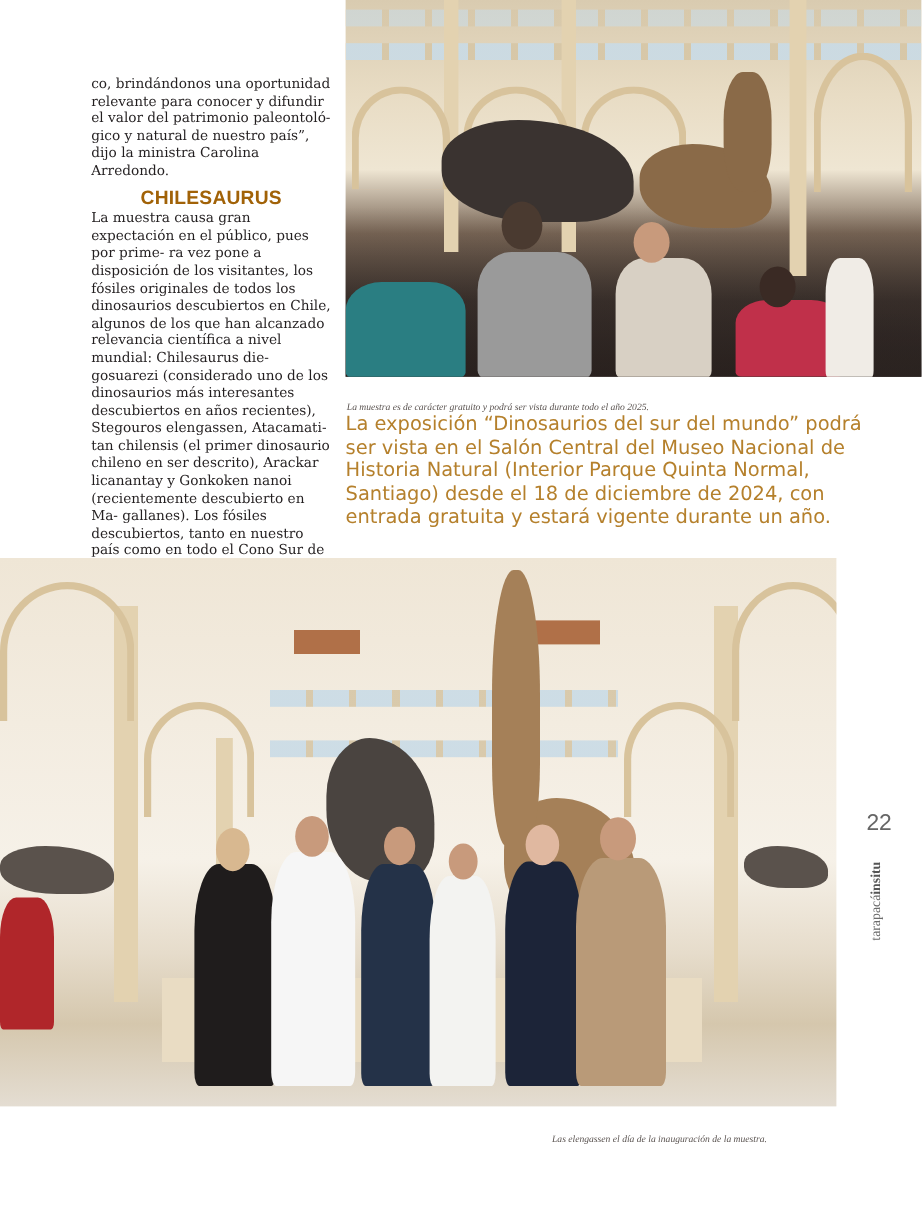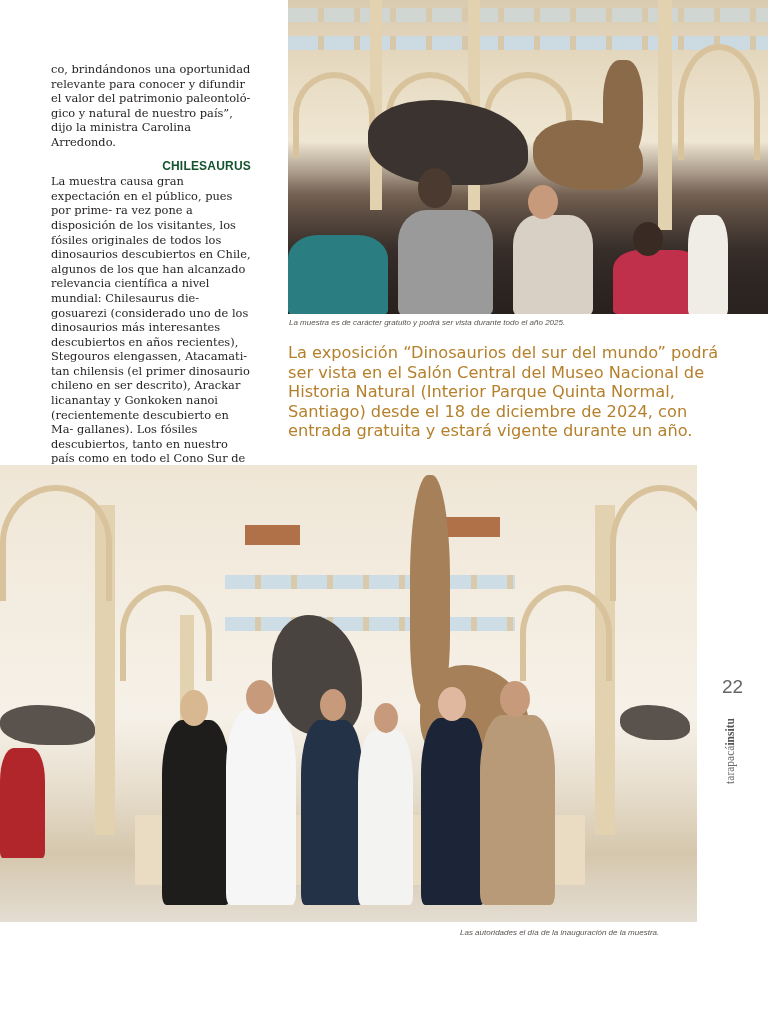--- a/index.html
+++ b/index.html
@@ -1,38 +1,38 @@
 <!DOCTYPE html>
 <html><head>
 <meta charset="utf-8">
 <style>
   html, body { margin:0; padding:0; }
   body { width:768px; height:1024px; background:#ffffff; position:relative; overflow:hidden; font-family:"DejaVu Serif", serif; }
-  .col-text { position:absolute; left:51px; top:62px; width:200px; font-family:"DejaVu Serif", serif; font-size:11.4px; line-height:14.6px; color:#231f20; }
+  .col-text { position:absolute; left:76px; top:62px; width:200px; font-family:"DejaVu Serif", serif; font-size:11.4px; line-height:14.6px; color:#231f20; }
   .col-text p { margin:0; }
-  .subhead { font-family:"Liberation Sans", sans-serif; font-weight:bold; font-size:12px; color:#14532d; text-align:right; margin:9px 0 1px 0; letter-spacing:0.2px; }
+  .subhead { font-family:"Liberation Sans", sans-serif; font-weight:bold; font-size:16px; color:#a16207; text-align:center; margin:9px 0 1px 0; letter-spacing:0.2px; }
   .photo { position:absolute; overflow:hidden; }
   .photo-top { left:288px; top:0; width:480px; height:314px;
     background:
       linear-gradient(180deg, rgba(0,0,0,0) 55%, rgba(40,30,25,0.55) 100%),
       radial-gradient(ellipse 80px 70px at 455px 330px, #2f2a2a 0%, transparent 100%),
       linear-gradient(180deg, #d9cbb0 0%, #e8dcc4 25%, #efe6d3 45%, #7a6757 62%, #3d3430 80%, #2a2424 100%);
   }
   .photo-bottom { left:0; top:465px; width:697px; height:457px;
     background:
       linear-gradient(180deg, #efe6d6 0%, #f3ece0 30%, #f6f1e8 55%, #e6dccb 72%, #d5c7ad 85%, #e4ddd2 100%);
   }
   
   .arch { position:absolute; border:6px solid #d8c39c; border-bottom:none; border-radius:50% 50% 0 0; }
   .frieze { position:absolute; height:14px; background:repeating-linear-gradient(90deg,#c9dbe6 0 30px,#d6c6a6 30px 36px); opacity:0.9; }
   .pillar { position:absolute; background:#e3d2b0; }
   .skel { position:absolute; border-radius:40% 60% 30% 50%; }
   .person { position:absolute; border-radius:30% 30% 6% 6%; }
   .head { position:absolute; border-radius:50%; background:#c89a7c; }
-  .caption { position:absolute; font-family:Liberation Sans, sans-serif; font-style:italic; font-size:8px; color:#5a5350; }
+  .caption { position:absolute; font-family:Liberation Serif, serif; font-style:italic; font-size:8px; color:#5a5350;margin-top:17px; }
   .cap-top { left:289px; top:318px; }
   .cap-bottom { left:460px; top:928px; }
   .pull { position:absolute; left:288px; top:343px; width:440px; font-family:"DejaVu Sans", sans-serif; font-size:16.2px; line-height:19.6px; color:#b5802c; }
   .folio { position:absolute; left:722px; top:676px; font-family:"Liberation Sans", sans-serif; font-size:19px; color:#666; }
   .brand { position:absolute; left:687px; top:745px; width:86px; transform:rotate(-90deg); transform-origin:center; font-family:"Liberation Serif", serif; font-size:11.5px; color:#6b6b6b; text-align:center; }
   .brand b { color:#555; }
 </style>
 </head>
 <body>
 
@@ -94,16 +94,16 @@
   <div class="person" style="left:301px;top:255px;width:62px;height:185px;background:#243248"></div>
   <div class="head" style="left:320px;top:224px;width:26px;height:32px"></div>
   <div class="person" style="left:358px;top:265px;width:55px;height:175px;background:#f3f3f1"></div>
   <div class="head" style="left:374px;top:238px;width:24px;height:30px"></div>
   <div class="person" style="left:421px;top:253px;width:64px;height:187px;background:#1c2438"></div>
   <div class="head" style="left:438px;top:222px;width:28px;height:34px;background:#e0b8a0"></div>
   <div class="person" style="left:480px;top:250px;width:75px;height:190px;background:#b99a78"></div>
   <div class="head" style="left:500px;top:216px;width:30px;height:36px"></div>
   <div class="person" style="left:0;top:283px;width:45px;height:110px;background:#b0262a"></div>
 </div>
-<div class="caption cap-bottom">Las autoridades el día de la inauguración de la muestra.</div>
+<div class="caption cap-bottom">Las elengassen el día de la inauguración de la muestra.</div>
 
 <div class="folio">22</div>
 <div class="brand"><span>tarapacá</span><b>insitu</b></div>
 
 </body></html>

